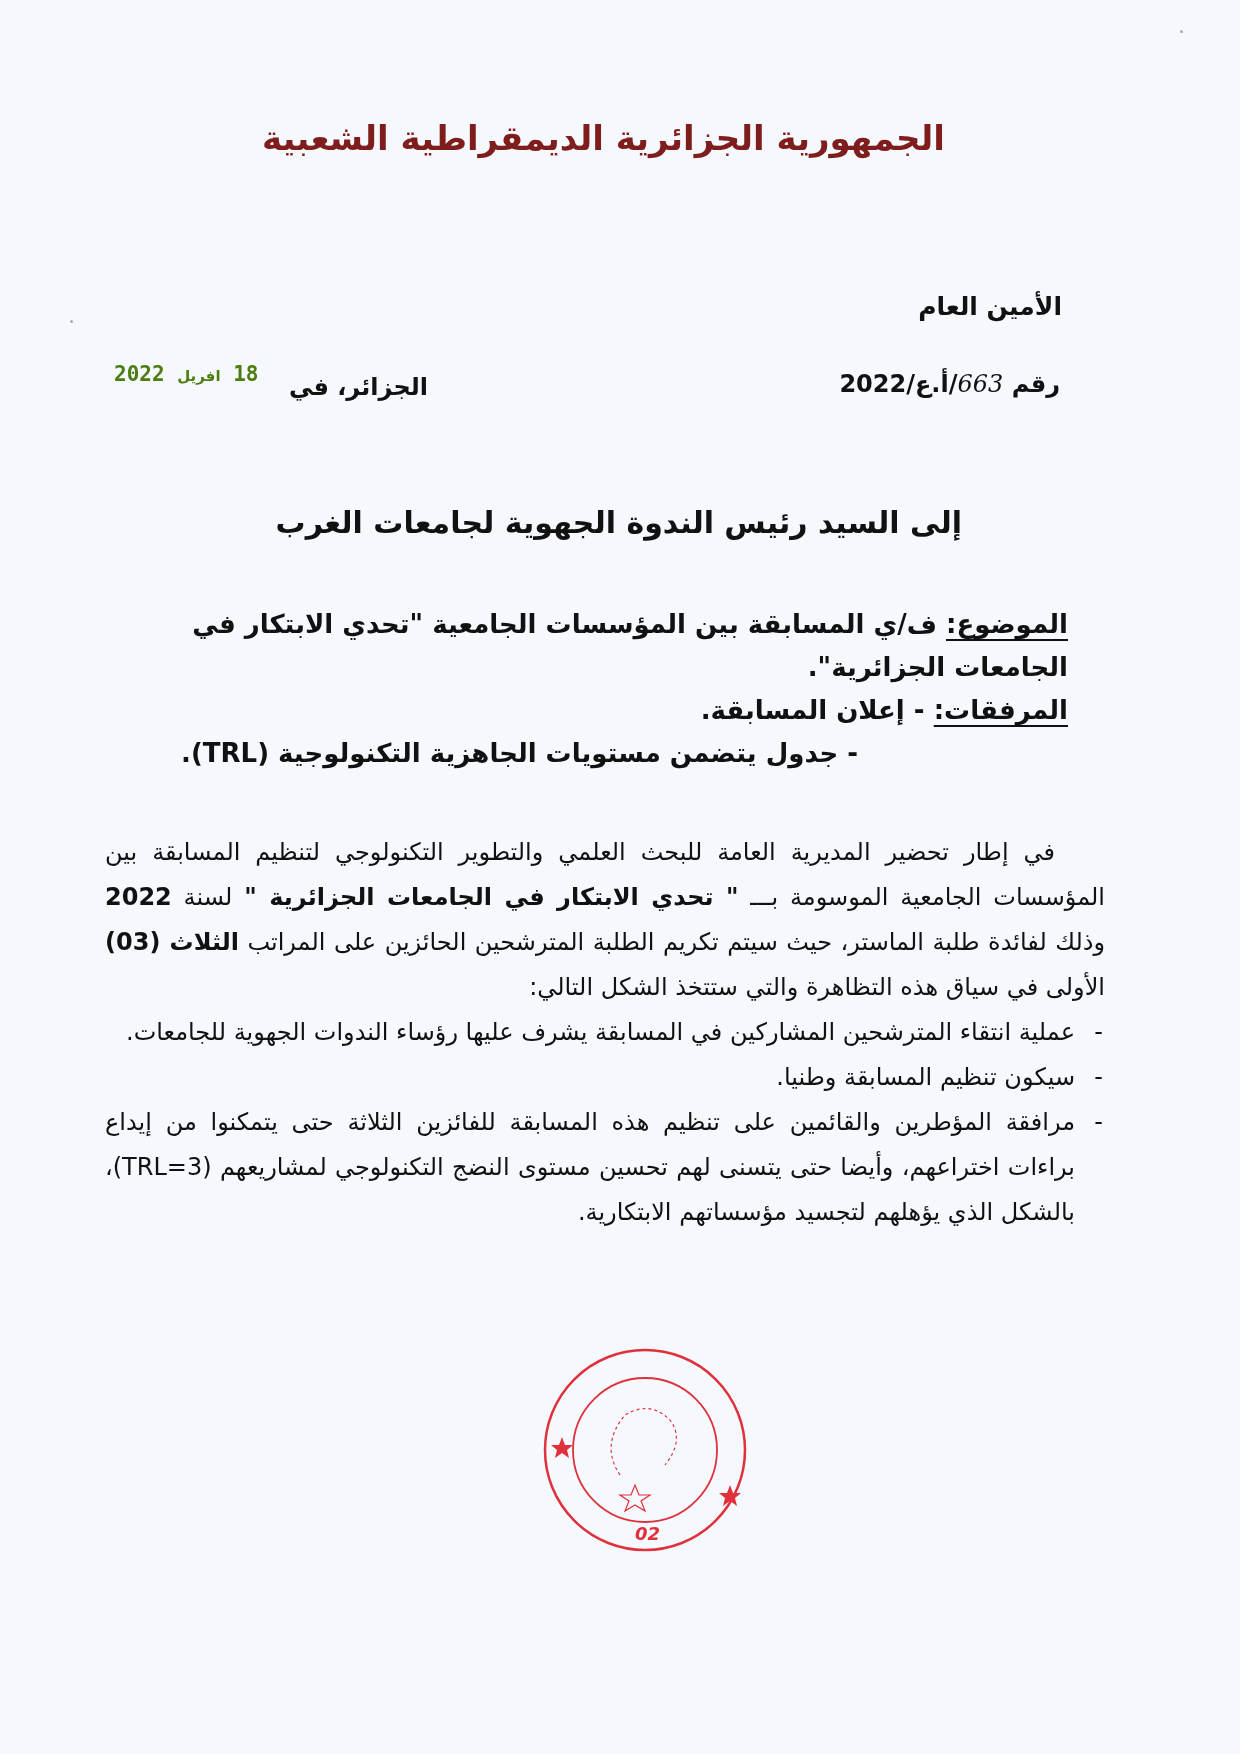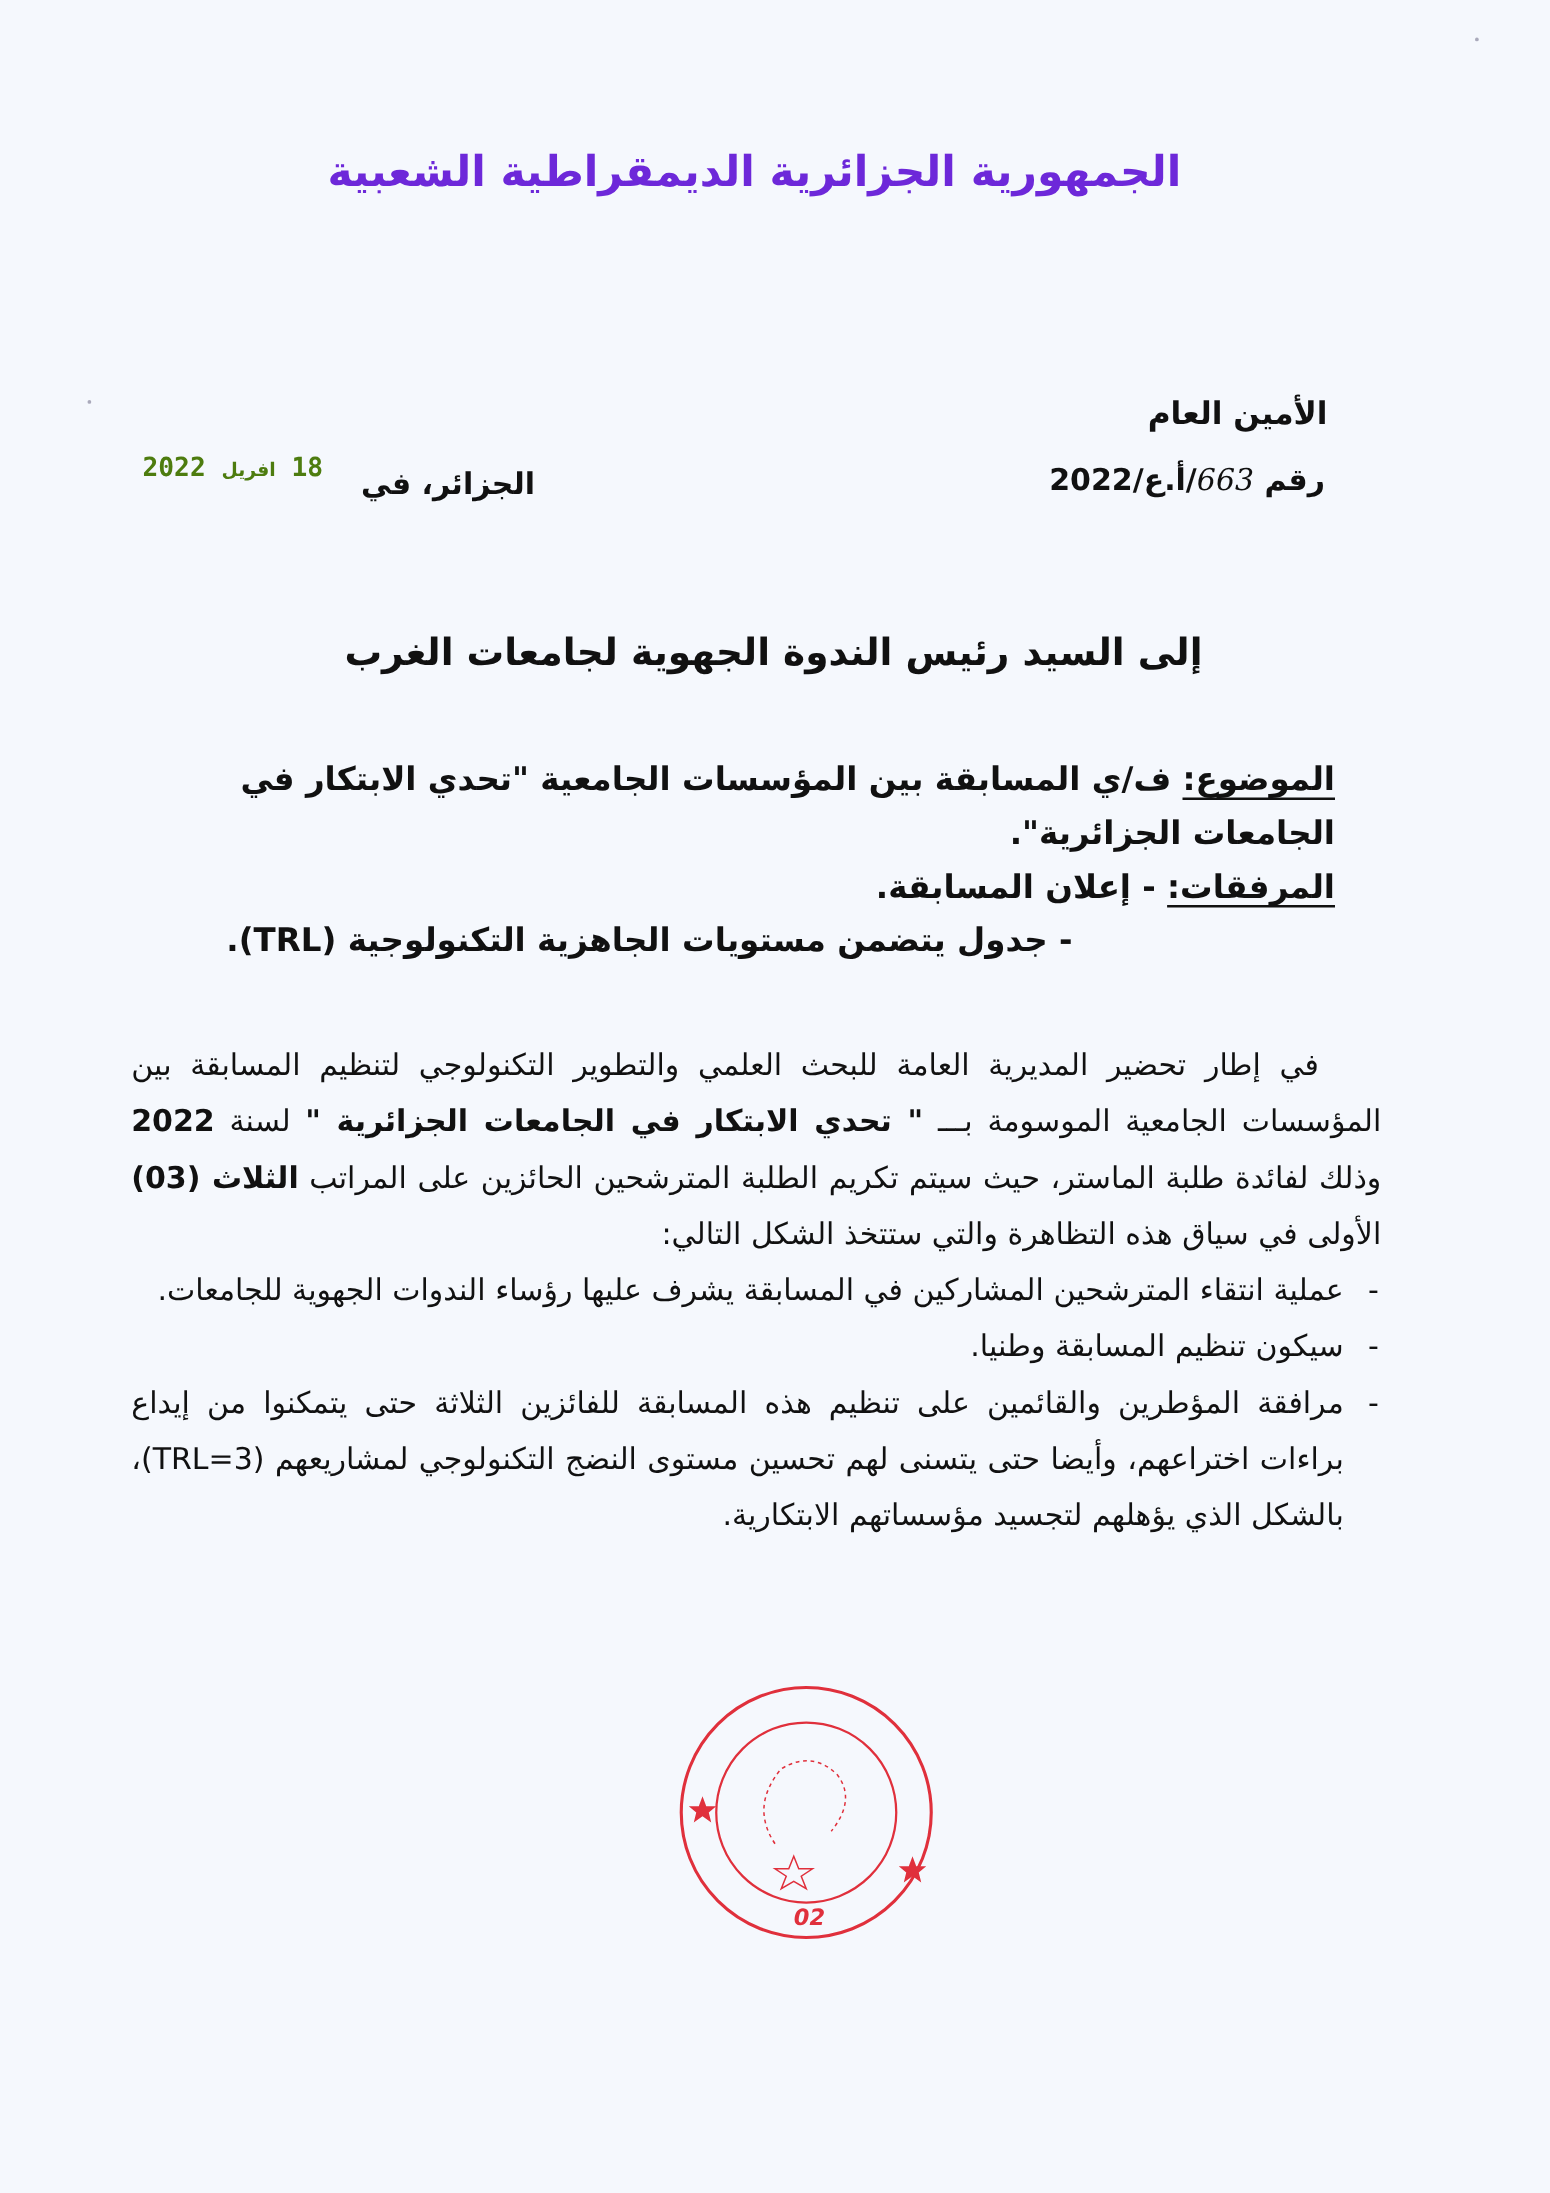--- a/index.html
+++ b/index.html
@@ -8,28 +8,28 @@
       background: #f5f8fd;
       position: relative;
       overflow: hidden;
       font-family: "DejaVu Sans", "Liberation Sans", sans-serif;
       color: #111;
     }
     .page { position: absolute; inset: 0; }
     .abs { position: absolute; direction: rtl; white-space: nowrap; }
     .header-title {
       top: 118px; right: 295px;
-      font-size: 34px; font-weight: bold; color: #6d28d9;
+      font-size: 34px; font-weight: bold; color: #7f1d1d;
     }
     .header-ministry {
       top: 198px; right: 172px;
       font-size: 30px; font-weight: bold;
     }
     .sg-title {
-      top: 316px; right: 178px;
+      top: 292px; right: 178px;
       font-size: 25px; font-weight: bold;
     }
     .ref-number {
       top: 370px; right: 180px;
       font-size: 24px; font-weight: bold;
     }
     .ref-number .hand { font-family: "DejaVu Serif", serif; font-style: italic; font-weight: normal; }
     .place {
       top: 373px; right: 812px;
       font-size: 24px; font-weight: bold;

